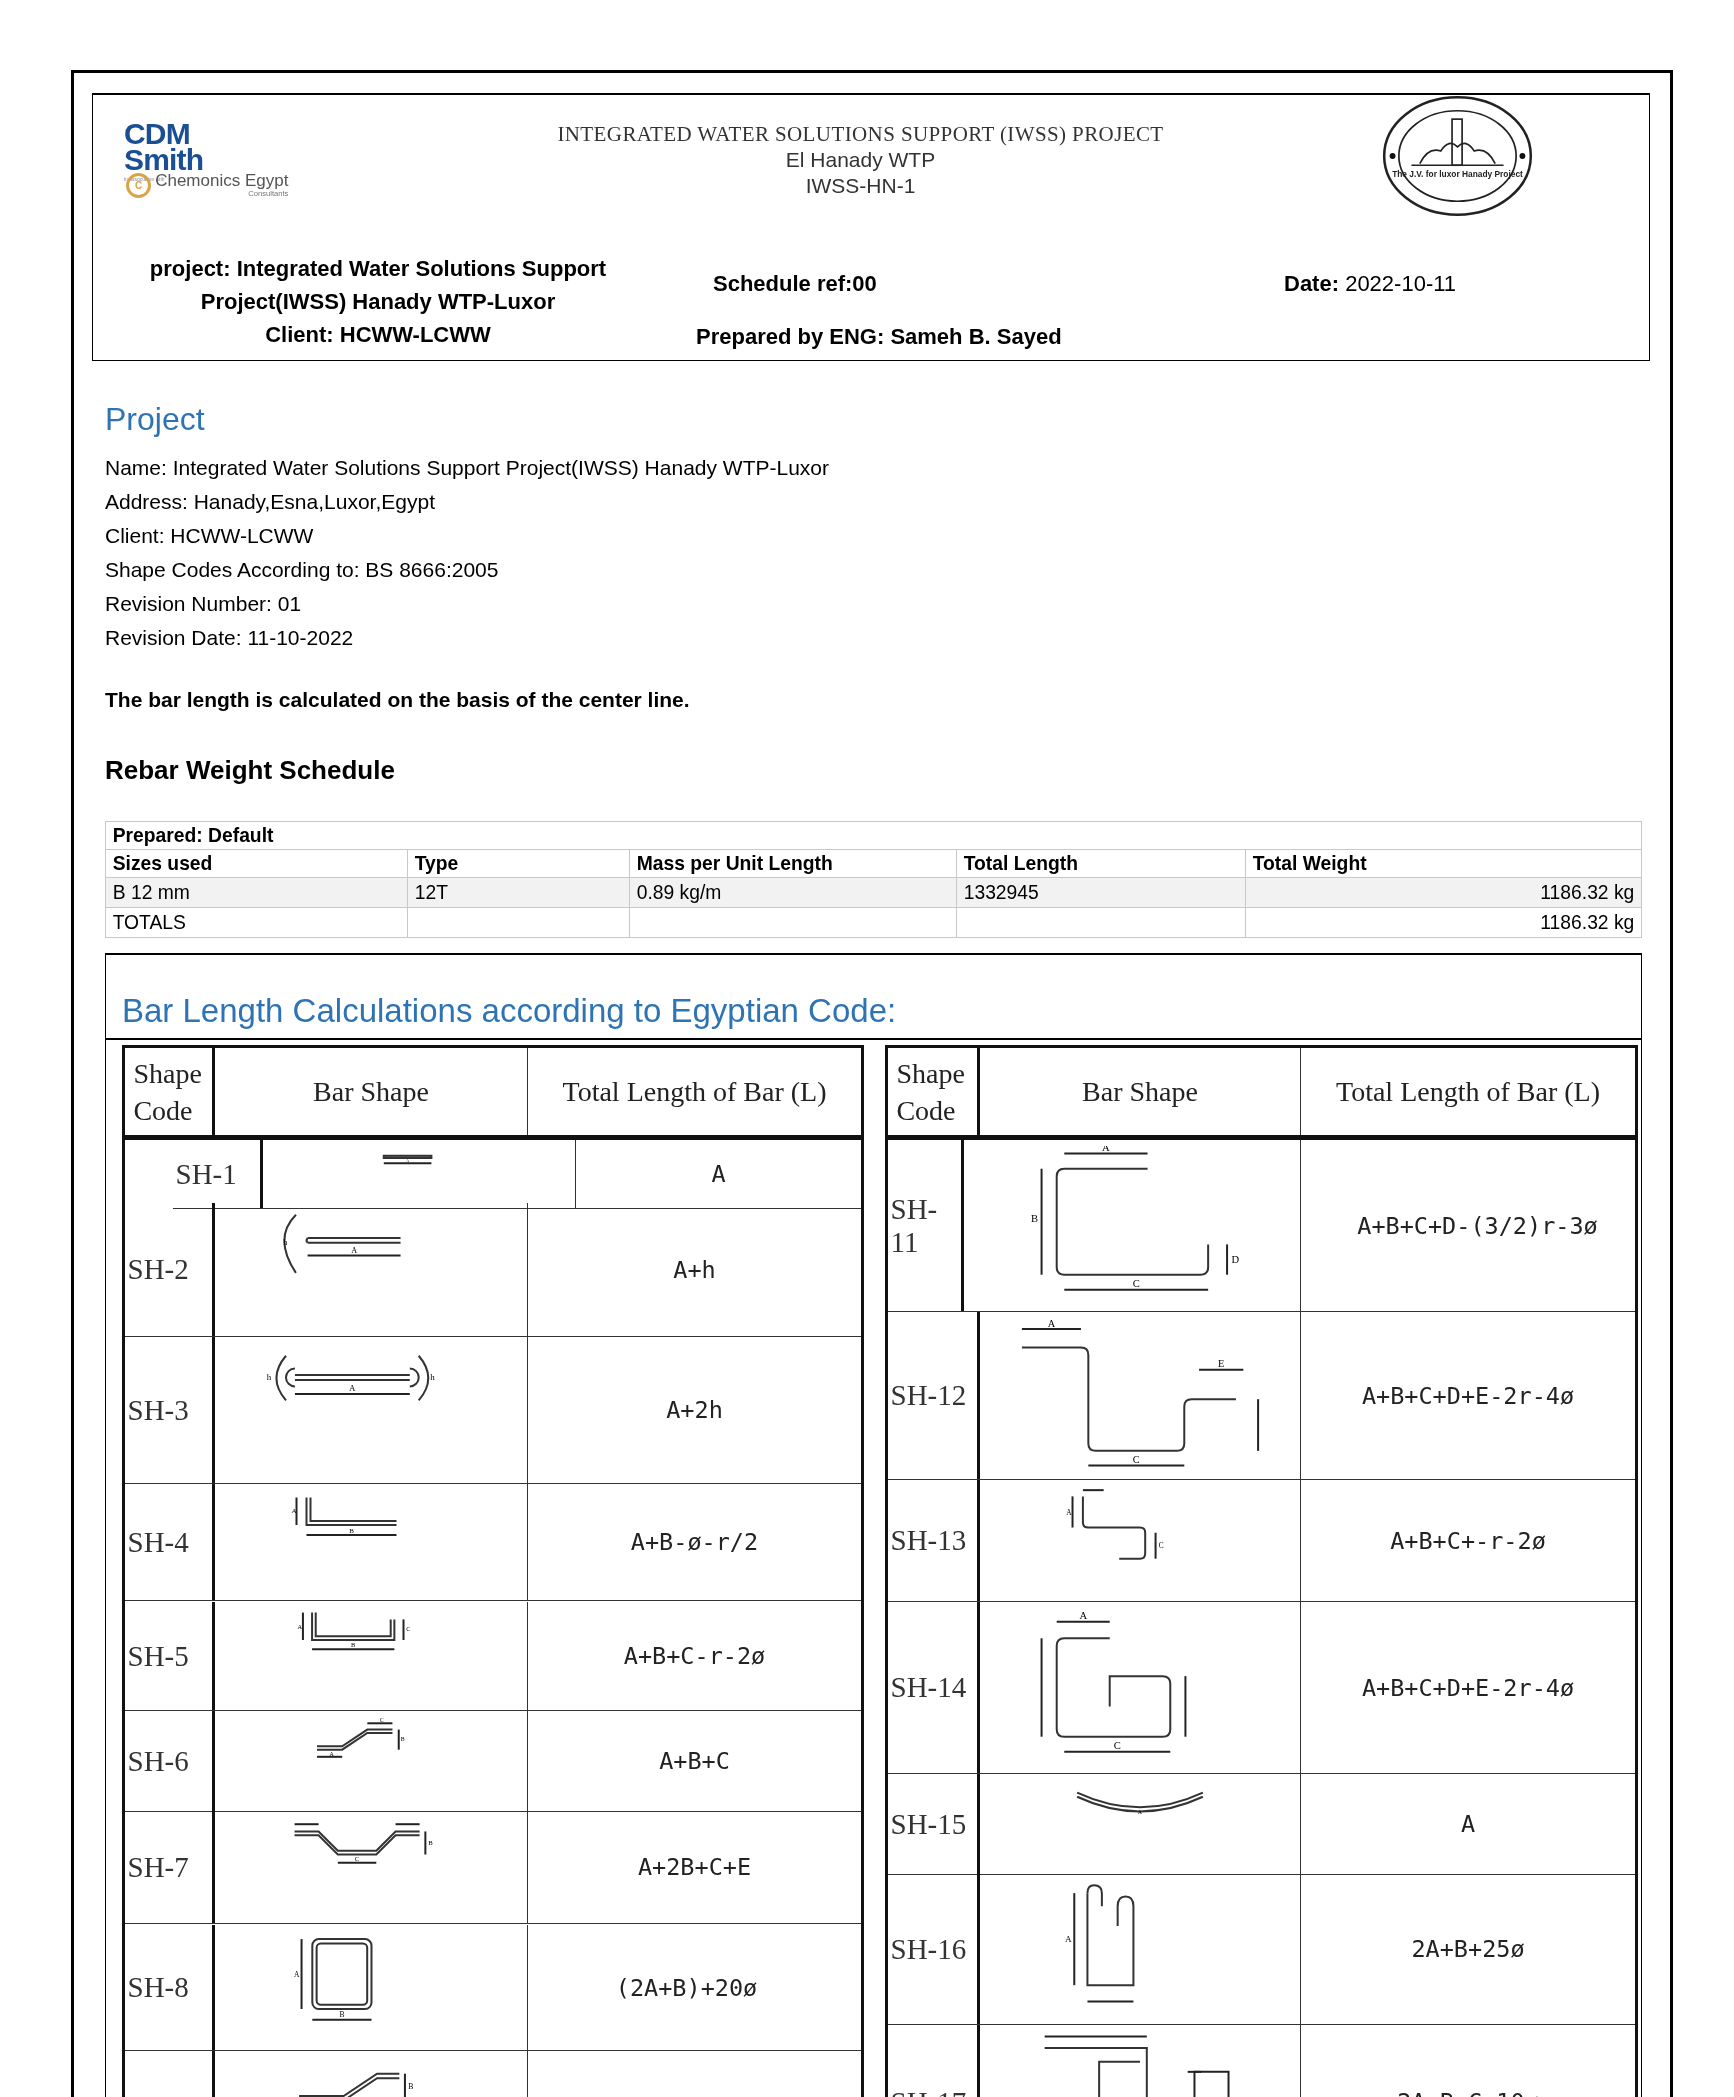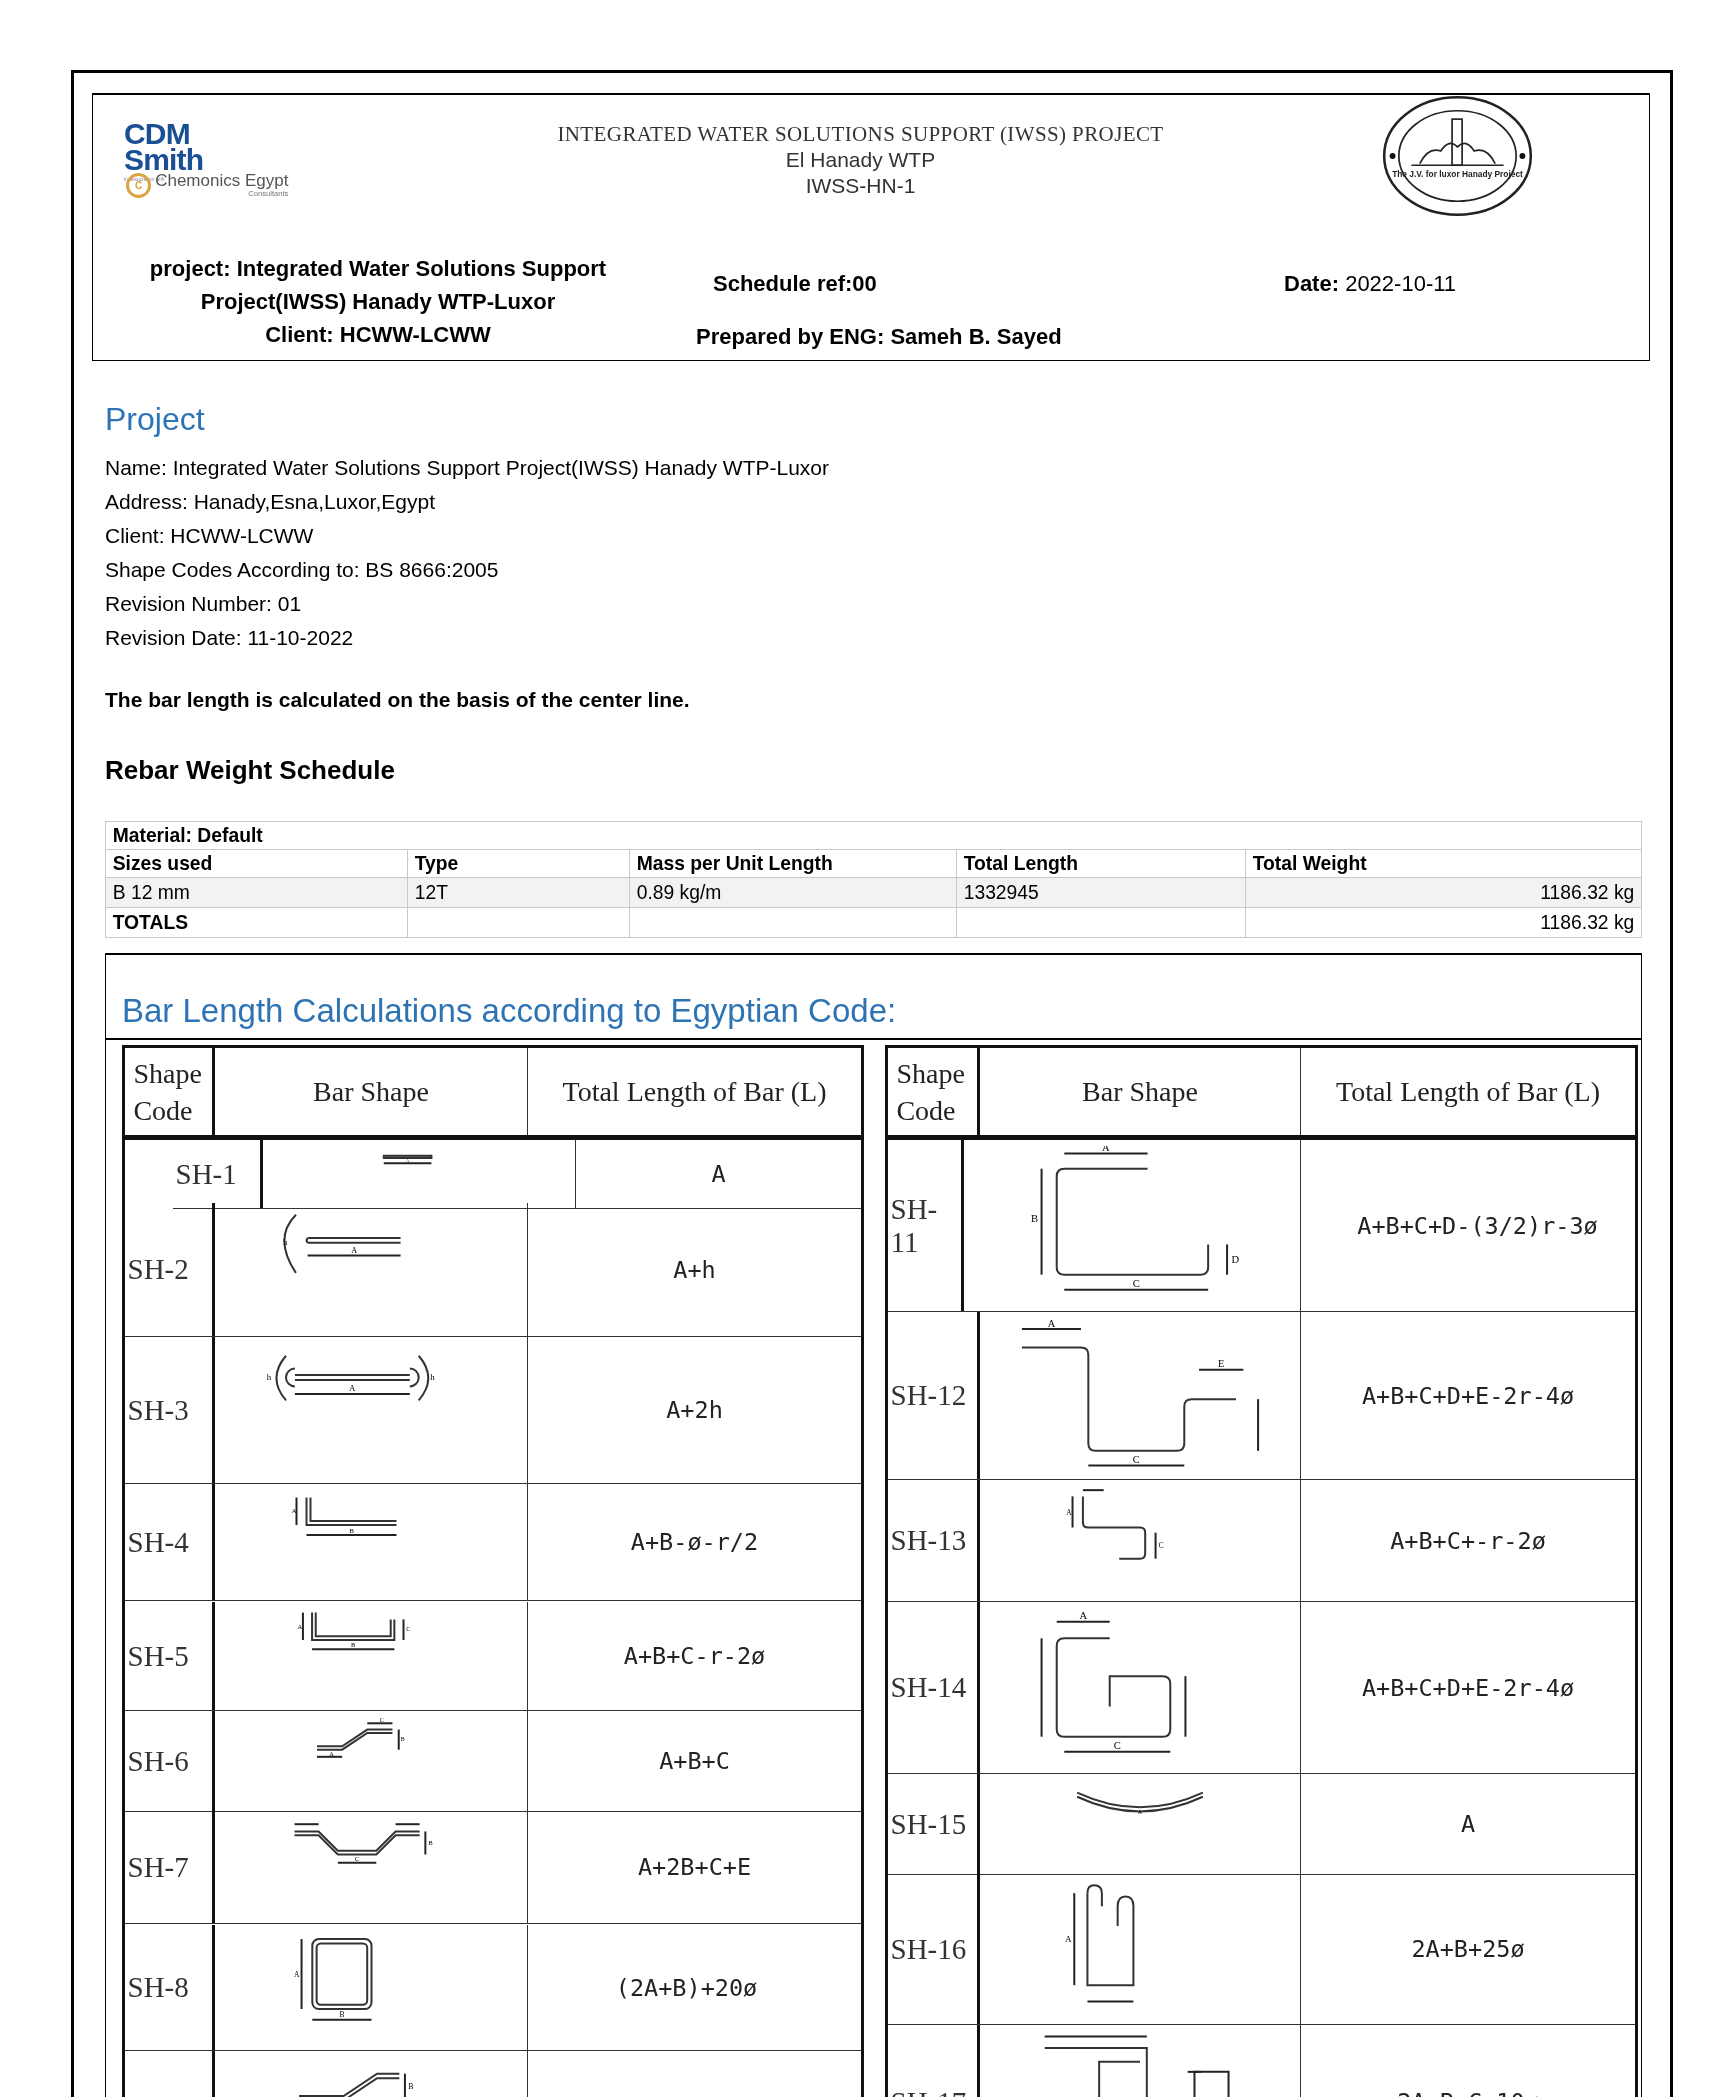--- a/index.html
+++ b/index.html
@@ -26,21 +26,21 @@
   .sec-title{color:#2e74b5;font-size:32px;left:105px;top:401px;}
   .info-lines{left:105px;top:451px;font-size:21px;line-height:34px;}
   .note{left:105px;top:688px;font-size:21px;font-weight:bold;}
   .rws{left:105px;top:755px;font-size:26px;font-weight:bold;}
   table.rw{position:absolute;left:105px;top:821px;width:1537px;border-collapse:collapse;font-size:19.3px;}
   table.rw td{border:1.3px solid #c8c8c8;padding:0 6.7px;height:29px;}
   table.rw tr.mat td{height:26px;}
   table.rw tr.hdr td{font-weight:bold;height:27px;}
   table.rw tr.data td{background:#f2f2f2;}
   table.rw td.num{text-align:right;}
-  table.rw tr.tot td{font-weight:bold;}
+  table.rw tr.tot td{font-weight:normal;}
   table.rw tr.tot td.num{font-weight:normal;}
   .calcbox{left:105px;top:953px;width:1537px;height:1380px;border:1.3px solid #000;border-top-width:2.1px;box-sizing:border-box;}
   .calc-title{left:122px;top:992px;color:#2e74b5;font-size:33px;}
   .calc-line{left:105px;top:1038px;width:1537px;height:2.1px;background:#000;}
   .shtab{position:absolute;border:3.4px solid #111;box-sizing:border-box;background:#fff;font-family:"Liberation Serif","DejaVu Serif",serif;}
   .shtab .row{position:absolute;left:0;right:0;border-bottom:1.7px solid #333;box-sizing:border-box;}
   .shtab .row.head{border-bottom:5px solid #111;}
   .shtab .cell{position:absolute;top:0;bottom:0;display:flex;align-items:center;box-sizing:border-box;}
   .shtab .c1{left:0;border-right:3.4px solid #111;}
   .shtab .c2{border-right:1.7px solid #333;justify-content:center;}
@@ -117,21 +117,21 @@
 <table class="rw">
   <colgroup>
       <col style="width:302px">
       <col style="width:222px">
       <col style="width:327px">
       <col style="width:289px">
       <col>
     </colgroup>
   <tbody>
       <tr class="mat hdr">
-    <td colspan="5">Material: Default</td>
+    <td colspan="5">Prepared: Default</td>
   </tr>
   <tr class="hdr">
     <td>Sizes used</td>
     <td>Type</td>
     <td>Mass per Unit Length</td>
     <td>Total Length</td>
     <td>Total Weight</td>
   </tr>
   <tr class="data">
     <td>B 12 mm</td>

